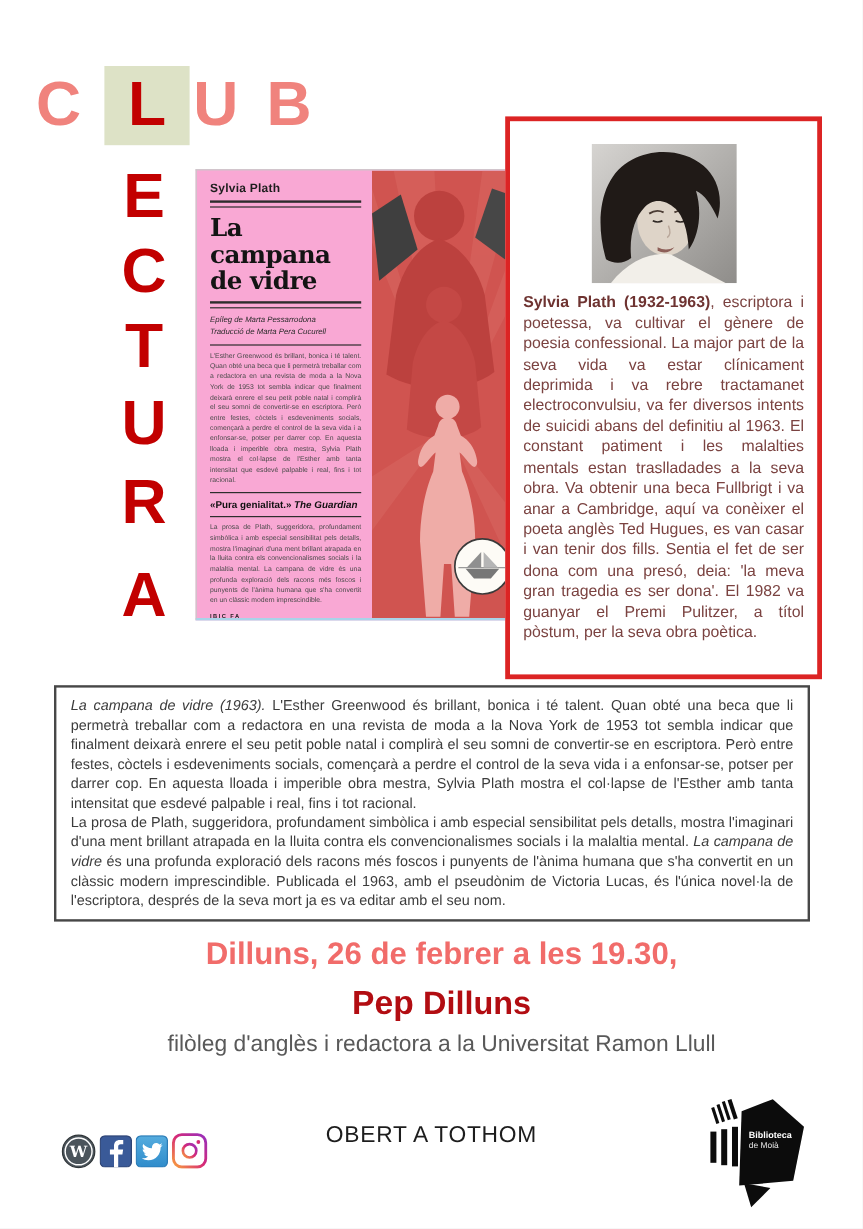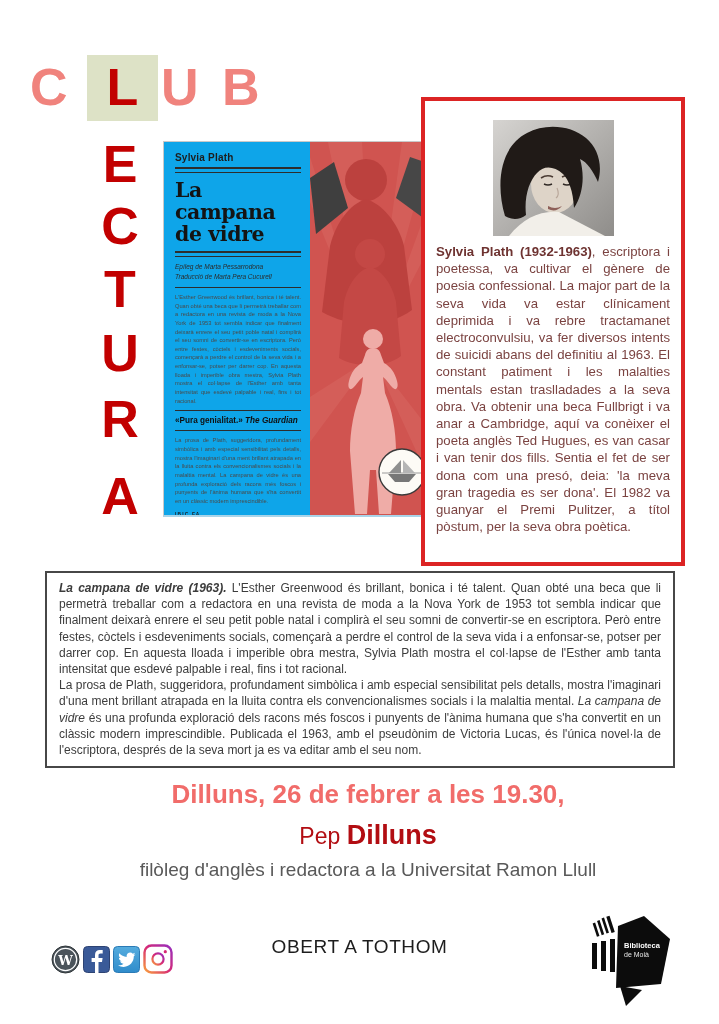--- a/index.html
+++ b/index.html
@@ -7,21 +7,21 @@
           font-family:"Liberation Sans",sans-serif;overflow:hidden;}
 
   
   .club-letter{position:absolute;font-size:52px;font-weight:700;line-height:1;color:#f0837d;}
   .green-box{position:absolute;left:87px;top:55px;width:71px;height:66px;background:#dde2c6;}
   .l-shared{position:absolute;left:87px;top:61px;width:71px;text-align:center;font-size:52px;font-weight:700;line-height:1;color:#c20000;}
   .vert-letter{position:absolute;left:92px;width:56px;text-align:center;font-size:52px;font-weight:700;line-height:1;color:#c20000;}
 
   
   .cover{position:absolute;left:163px;top:141px;width:272px;height:376px;display:flex;
-         border:1px solid #c9c9c9;border-bottom:2px solid #a9d4e9;box-sizing:border-box;background:#0ea5e9;}
+         border:1px solid #c9c9c9;border-bottom:2px solid #a9d4e9;box-sizing:border-box;background:#f9a8d4;}
   .cover-left{width:146px;box-sizing:border-box;padding:10px 9px 4px 11px;overflow:hidden;}
   .cover-author{font-size:10px;font-weight:700;color:#1d1d1d;letter-spacing:.2px;}
   .rule-double{height:3px;border-top:2px solid #2d2d2d;border-bottom:1px solid #2d2d2d;margin:4px 0 6px;}
   .cover-title{font-family:"DejaVu Serif",serif;font-weight:700;font-size:20.5px;line-height:1.08;letter-spacing:-.4px;color:#141414;}
   .rule-d2{height:3px;border-top:2px solid #2d2d2d;border-bottom:1px solid #2d2d2d;margin:6px 0 5px;}
   .cover-credits{font-size:6.5px;font-style:italic;line-height:1.5;color:#2b2b2b;}
   .rule-thin{border-top:1px solid #2d2d2d;margin:5px 0 5px;}
   .cover-body{font-size:5.7px;line-height:1.52;text-align:justify;color:#4a4a4a;}
   .cover-quote{font-size:8.2px;font-weight:700;color:#101010;}
   .cover-quote i{font-style:italic;}
@@ -33,29 +33,29 @@
   .bio-panel{position:absolute;left:421px;top:97px;width:264px;height:469px;border:4px solid #dc2424;
              box-sizing:border-box;background:#fff;padding:17px 11px;}
   .photo-wrap{width:121px;height:116px;margin:2px auto 7px;}
   .bio-text{font-size:13.2px;line-height:17.2px;text-align:justify;color:#7b4341;margin:0;}
   .bio-text b{font-weight:700;color:#6e3331;}
 
   
   .summary-box{position:absolute;left:45px;top:571px;width:630px;height:197px;border:2px solid #474747;
                box-sizing:border-box;padding:7px 12px;background:#fff;}
   .summary-box p{margin:0;font-size:12px;line-height:16.2px;text-align:justify;color:#3c3c3c;}
-  .lead-bi{font-weight:700;font-style:italic;}
+  .lead-bi{font-weight:400;font-style:italic;}
   .it{font-style:italic;}
 
   
   .event{position:absolute;left:17px;right:0;top:779px;text-align:center;}
   .ev-date{font-size:26px;font-weight:700;color:#f16c6a;margin-bottom:10px;}
   .ev-guiat{font-size:19px;color:#595959;margin-bottom:7px;}
   .ev-host{margin-bottom:8px;color:#b20d12;}
-  .host-first{font-size:23px;font-weight:400;}
+  .host-first{font-size:28px;font-weight:700;}
   .host-last{font-size:27px;font-weight:700;}
   .ev-desc{font-size:19px;color:#595959;}
 
   
   .social{position:absolute;left:51px;top:944px;display:flex;align-items:center;gap:3px;}
   .social svg{display:block;}
   .open-text{position:absolute;left:0;right:0;top:936px;text-align:center;font-size:19px;
              letter-spacing:.6px;color:#1d1d1d;}
   .library{position:absolute;left:580px;top:912px;}
 </style>

